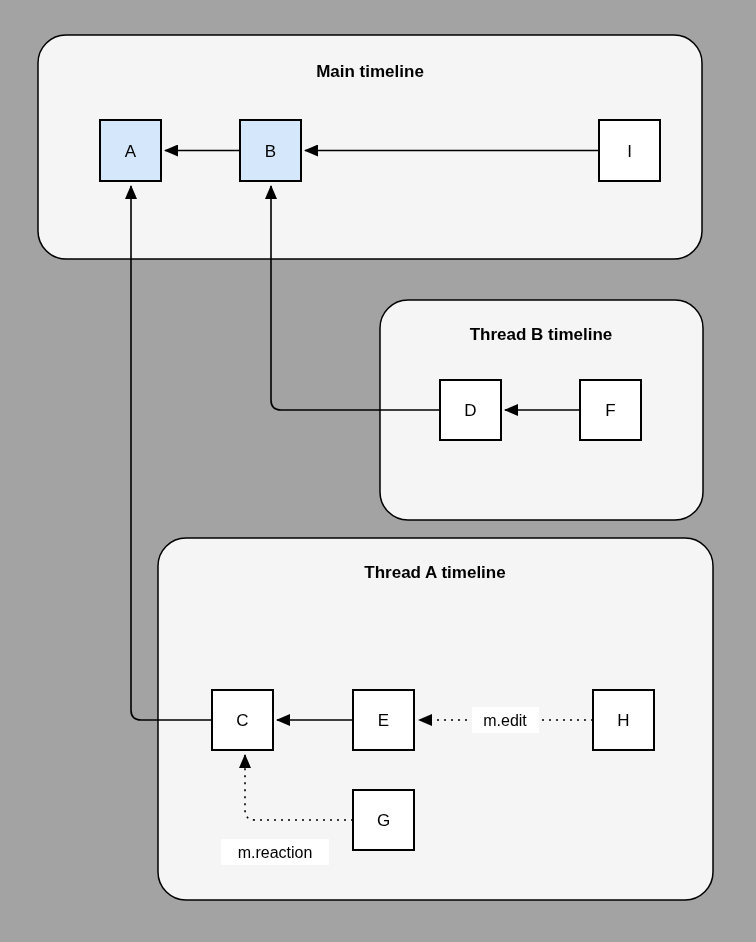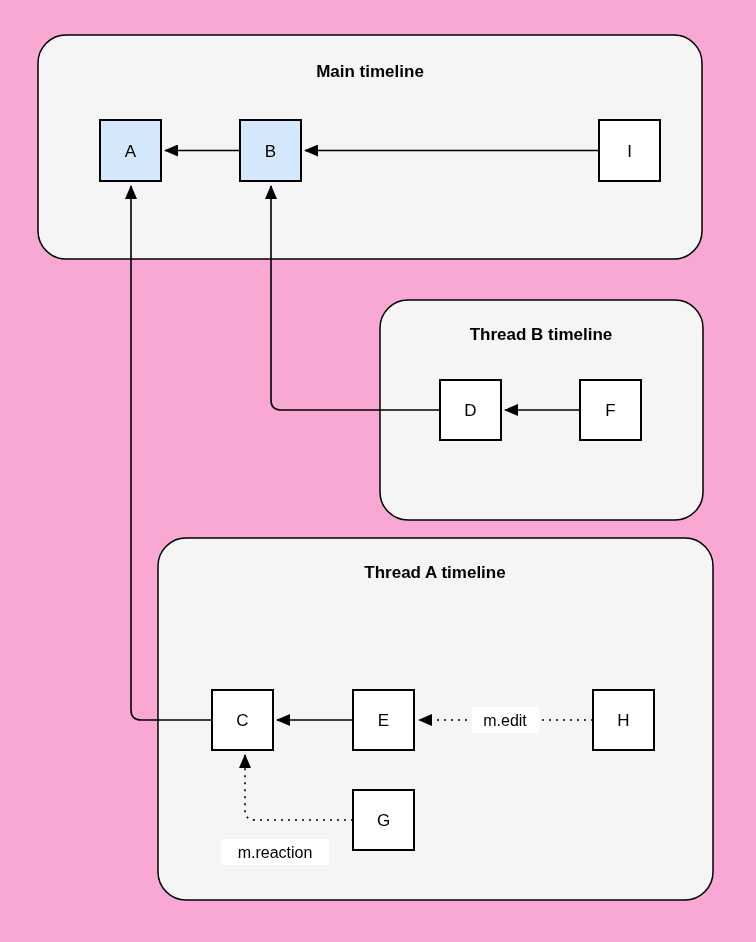--- a/index.html
+++ b/index.html
@@ -4,21 +4,21 @@
 <style>
   html, body {
     margin: 0;
     padding: 0;
     background: #ffffff;
   }
   .canvas {
     position: relative;
     width: 756px;
     height: 942px;
-    background: #f9a8d4;
+    background: #a3a3a3;
     font-family: "Liberation Sans", sans-serif;
   }
   svg { display: block; }
 
   .frame-rect {
     fill: #f5f5f5;
     stroke: #000000;
     stroke-width: 1.5;
   }
   .frame-title {

